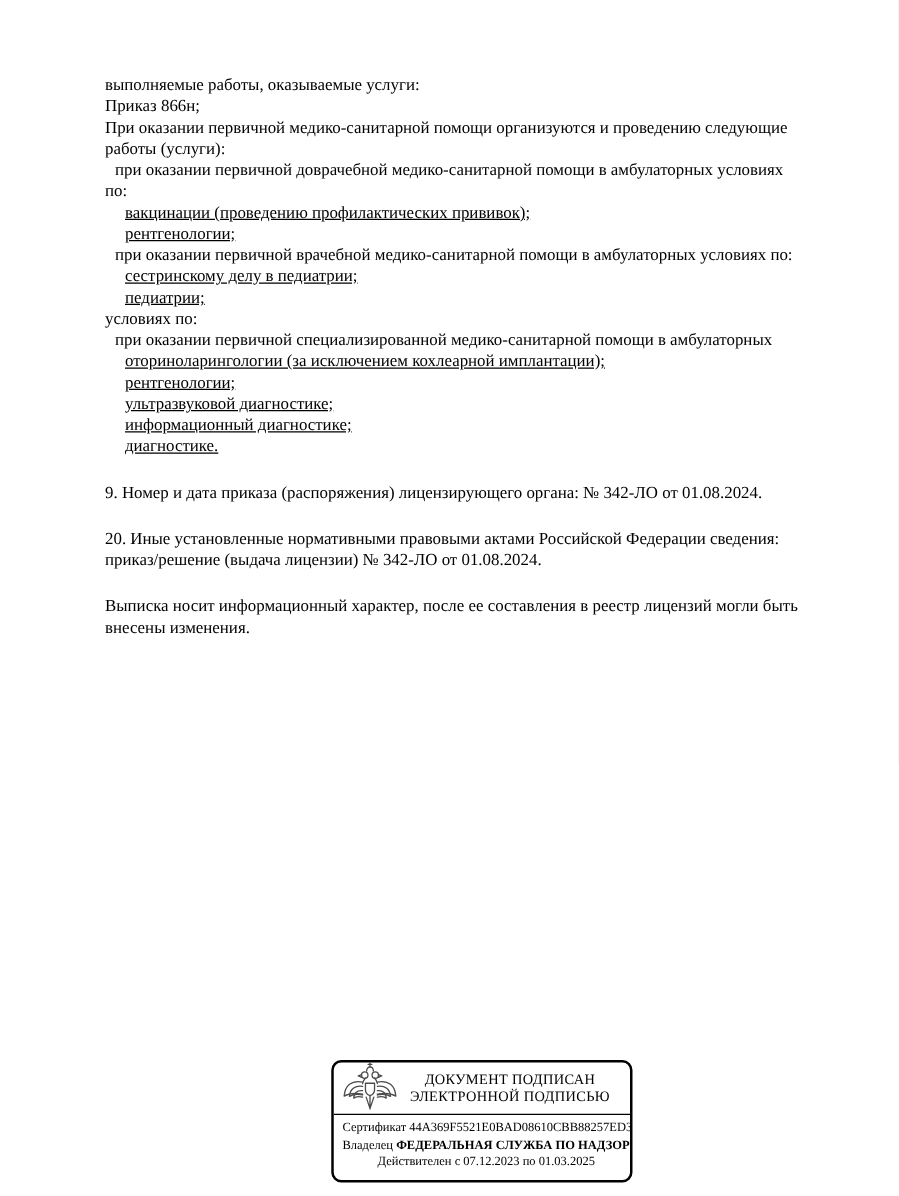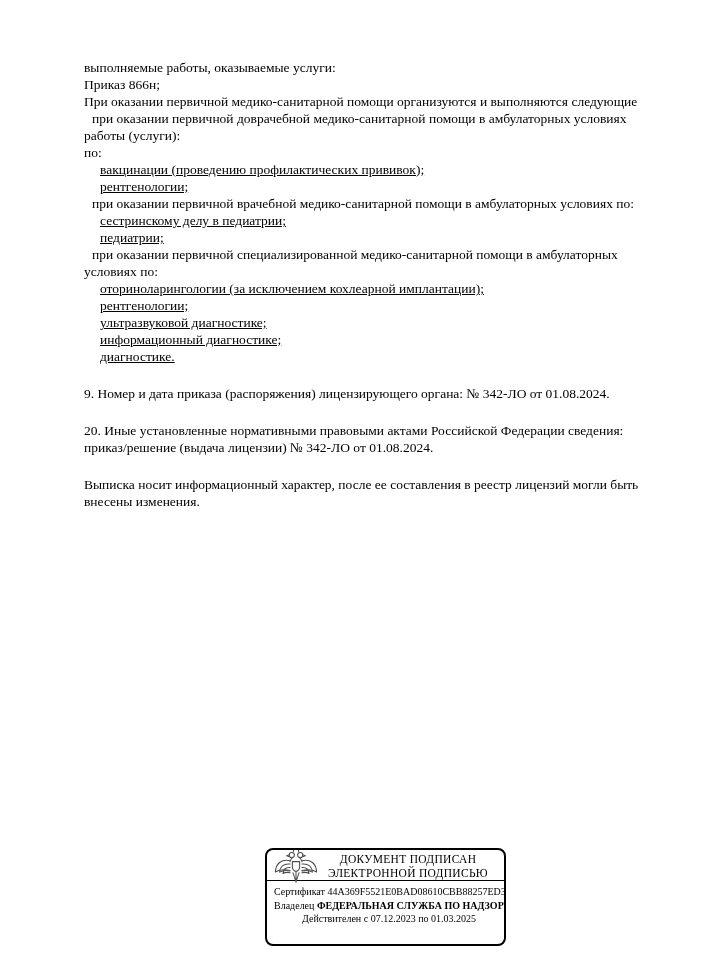--- a/index.html
+++ b/index.html
@@ -33,21 +33,21 @@
     width:241px;height:98px;
     border:2px solid #000000;
     border-radius:8px;
     box-sizing:border-box;
     overflow:hidden;
     background:#ffffff;
   }
   .stamp-top{
     display:flex;
     align-items:center;
-    height:29px;
+    height:40px;
     padding:2px 4px 0 5px;
     box-sizing:border-box;
   }
   .stamp-emblem{
     flex:0 0 48px;
     width:48px;height:44px;
     display:flex;align-items:center;justify-content:center;
   }
   .stamp-title{
     flex:1;
@@ -71,31 +71,31 @@
   .stamp-info .owner-value{font-weight:bold;}
 </style>
 </head>
 <body>
 
 <div class="page">
 
   <div class="doc-text">
       <div class="doc-line indent-0">выполняемые работы, оказываемые услуги:</div>
       <div class="doc-line indent-0">Приказ 866н;</div>
-      <div class="doc-line indent-0">При оказании первичной медико-санитарной помощи организуются и выполняются следующие</div>
+      <div class="doc-line indent-0">При оказании первичной медико-санитарной помощи организуются и проведению следующие</div>
+      <div class="doc-line indent-0">работы (услуги):</div>
       <div class="doc-line indent-1">при оказании первичной доврачебной медико-санитарной помощи в амбулаторных условиях</div>
-      <div class="doc-line indent-0">работы (услуги):</div>
       <div class="doc-line indent-0">по:</div>
       <div class="doc-line indent-2">вакцинации (проведению профилактических прививок);</div>
       <div class="doc-line indent-2">рентгенологии;</div>
       <div class="doc-line indent-1">при оказании первичной врачебной медико-санитарной помощи в амбулаторных условиях по:</div>
       <div class="doc-line indent-2">сестринскому делу в педиатрии;</div>
       <div class="doc-line indent-2">педиатрии;</div>
+      <div class="doc-line indent-0">условиях по:</div>
       <div class="doc-line indent-1">при оказании первичной специализированной медико-санитарной помощи в амбулаторных</div>
-      <div class="doc-line indent-0">условиях по:</div>
       <div class="doc-line indent-2">оториноларингологии (за исключением кохлеарной имплантации);</div>
       <div class="doc-line indent-2">рентгенологии;</div>
       <div class="doc-line indent-2">ультразвуковой диагностике;</div>
       <div class="doc-line indent-2">информационный диагностике;</div>
       <div class="doc-line indent-2">диагностике.</div>
       <div class="doc-line indent-0 blank">&nbsp;</div>
       <div class="doc-line indent-0">9. Номер и дата приказа (распоряжения) лицензирующего органа: № 342-ЛО от 01.08.2024.</div>
       <div class="doc-line indent-0 blank">&nbsp;</div>
       <div class="doc-line indent-0">20. Иные установленные нормативными правовыми актами Российской Федерации сведения:</div>
       <div class="doc-line indent-0">приказ/решение (выдача лицензии) № 342-ЛО от 01.08.2024.</div>

